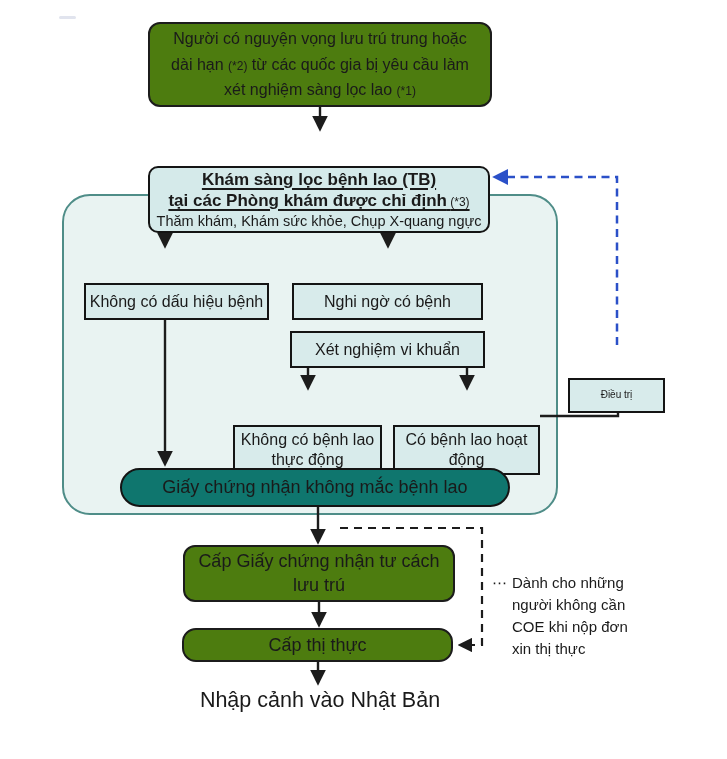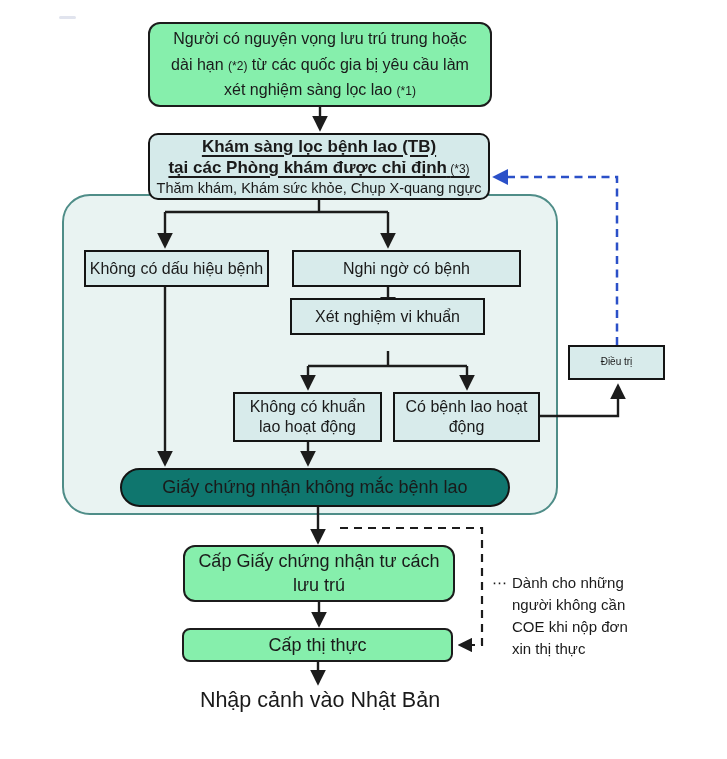--- a/index.html
+++ b/index.html
@@ -2,43 +2,43 @@
 <html><head>
 <meta charset="utf-8">
 <style>
   html,body{margin:0;padding:0;background:#ffffff;}
   .canvas{
     position:relative;width:727px;height:759px;background:#ffffff;overflow:hidden;
     font-family:"Liberation Sans", sans-serif;color:#1a1a1a;
   }
   .node{position:absolute;box-sizing:border-box;display:flex;flex-direction:column;
         align-items:center;justify-content:center;text-align:center;line-height:1.25;}
-  .gray{background:#86efac;border:2.5px solid #1c1c1c;border-radius:12px;}
-  .teal{background:#d8ebeb;border:2.2px solid #141414;}
+  .gray{background:#4d7c0f;border:2.5px solid #1c1c1c;border-radius:12px;}
+  .teal{background:#d8ebeb;border:2.2px solid #141414;margin-top:33px;}
   .panel{position:absolute;left:62px;top:194px;width:496px;height:321px;box-sizing:border-box;
          background:#e9f3f2;border:2.8px solid #4f8d88;border-radius:28px;}
   .svg-layer{position:absolute;left:0;top:0;z-index:2;pointer-events:none;}
   .node{z-index:3;}
   .top-box{left:148px;top:22px;width:344px;height:85px;font-size:16px;line-height:1.6;}
   .screening{left:148px;top:133px;width:342px;height:67px;border-radius:10px;
              border-width:2.5px;background:#d5eaea;}
   .screening .b1{font-size:17px;font-weight:bold;text-decoration:underline;
                  text-underline-offset:3px;text-decoration-thickness:1.5px;}
   .screening .b3{font-size:14.5px;margin-top:1px;}
   .marker-sm{font-size:12px;font-weight:normal;text-decoration:none;}
   .no-signs{left:84px;top:250px;width:185px;height:37px;font-size:16px;}
-  .suspected{left:292px;top:250px;width:229px;height:37px;font-size:16px;}
+  .suspected{left:292px;top:250px;width:191px;height:37px;font-size:16px;}
   .bacteria{left:290px;top:298px;width:195px;height:37px;font-size:16px;text-align:right;}
   .no-active{left:233px;top:392px;width:149px;height:50px;font-size:16px;padding:0 4px;}
   .active{left:393px;top:392px;width:147px;height:50px;font-size:16px;padding:0 4px;}
   .treatment{left:568px;top:345px;width:97px;height:35px;font-size:10px;}
   .pill{left:120px;top:468px;width:390px;height:39px;font-size:18px;
         background:#0f766e;border:2.5px solid #141414;border-radius:21px;}
   .coe{left:183px;top:545px;width:272px;height:57px;font-size:18px;line-height:1.3;padding:0 13px;}
-  .visa{left:182px;top:628px;width:271px;height:34px;font-size:18px;border-radius:8px;}
+  .visa{left:182px;top:628px;width:271px;height:34px;font-size:18px;border-radius:14px;}
   .entry{left:140px;top:686px;width:360px;height:28px;font-size:21.5px;background:none;border:none;}
   .note{position:absolute;left:512px;top:572px;width:200px;font-size:15px;line-height:22px;z-index:3;}
   .note-dots{position:absolute;left:492px;top:572px;font-size:15px;line-height:22px;z-index:3;}
   .artifact{position:absolute;left:59px;top:16px;width:17px;height:3px;background:#e1e4ee;border-radius:2px;}
 </style>
 </head>
 <body>
 
 <div class="canvas">
 
@@ -92,21 +92,21 @@
 
   <div class="node teal screening">
     <div class="b1">Khám sàng lọc bệnh lao (TB)</div>
     <div class="b1"><span>tại các Phòng khám được chỉ định</span><span class="marker-sm">&nbsp;</span><span class="marker-sm">(*3)</span></div>
     <div class="b3">Thăm khám, Khám sức khỏe, Chụp X-quang ngực</div>
   </div>
 
   <div class="node teal no-signs">Không có dấu hiệu bệnh</div>
   <div class="node teal suspected">Nghi ngờ có bệnh</div>
   <div class="node teal bacteria">Xét nghiệm vi khuẩn</div>
-  <div class="node teal no-active">Không có khuẩn lao hoạt động</div>
+  <div class="node teal no-active">Không có bệnh lao thực động</div>
   <div class="node teal active">Có bệnh lao hoạt động</div>
   <div class="node teal treatment">Điều trị</div>
 
   <div class="node pill">Giấy chứng nhận không mắc bệnh lao</div>
 
   <div class="node gray coe">Cấp Giấy chứng nhận tư cách lưu trú</div>
   <div class="node gray visa">Cấp thị thực</div>
 
   <div class="node entry">Nhập cảnh vào Nhật Bản</div>
 

